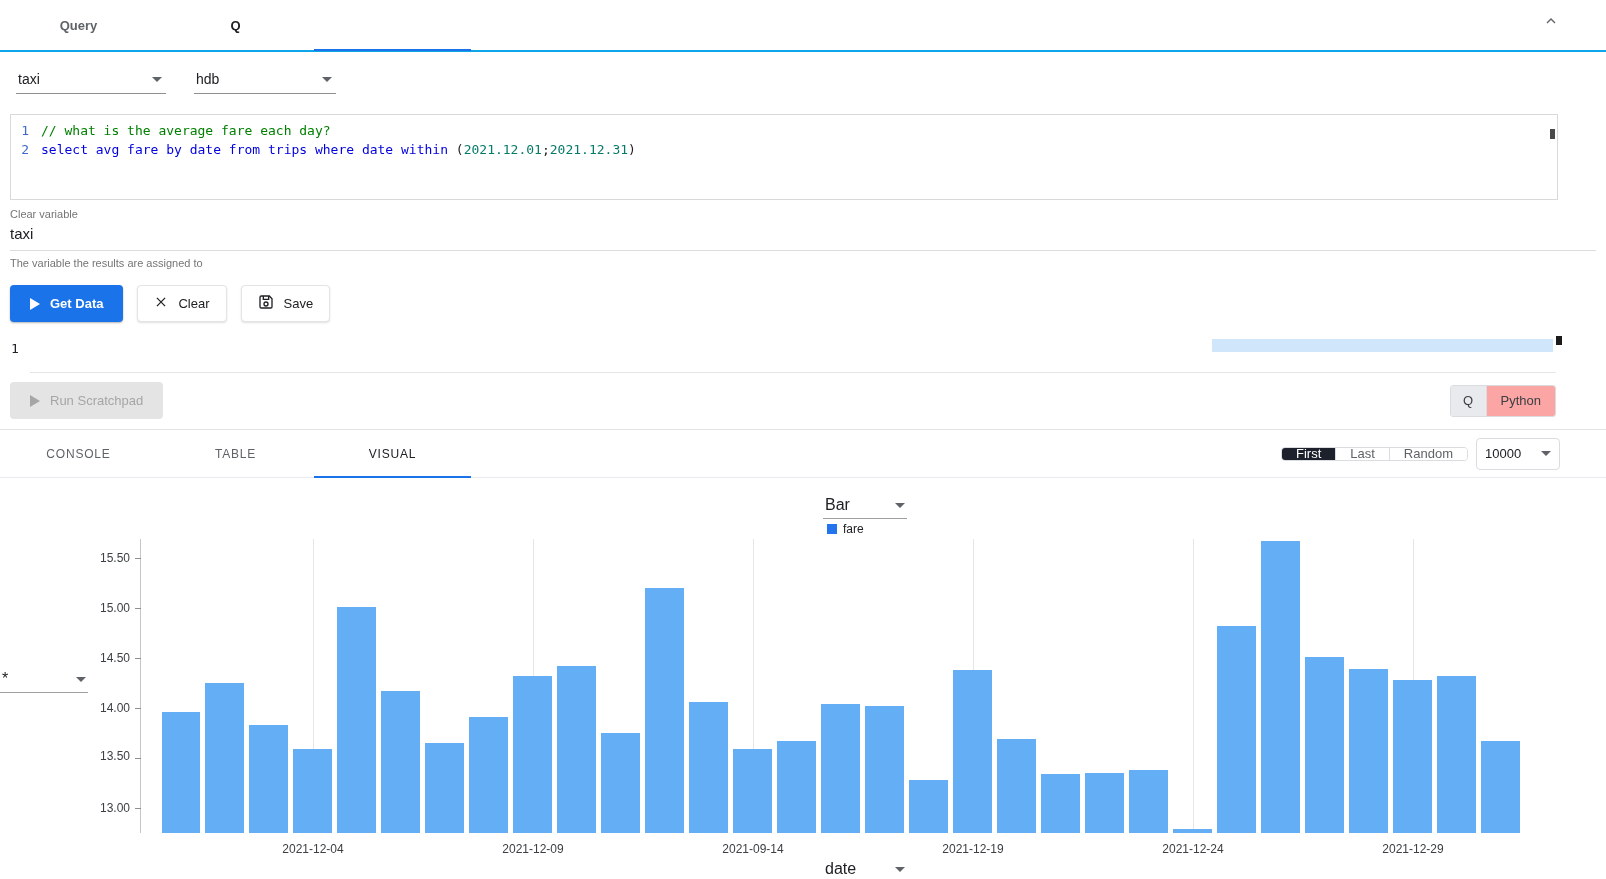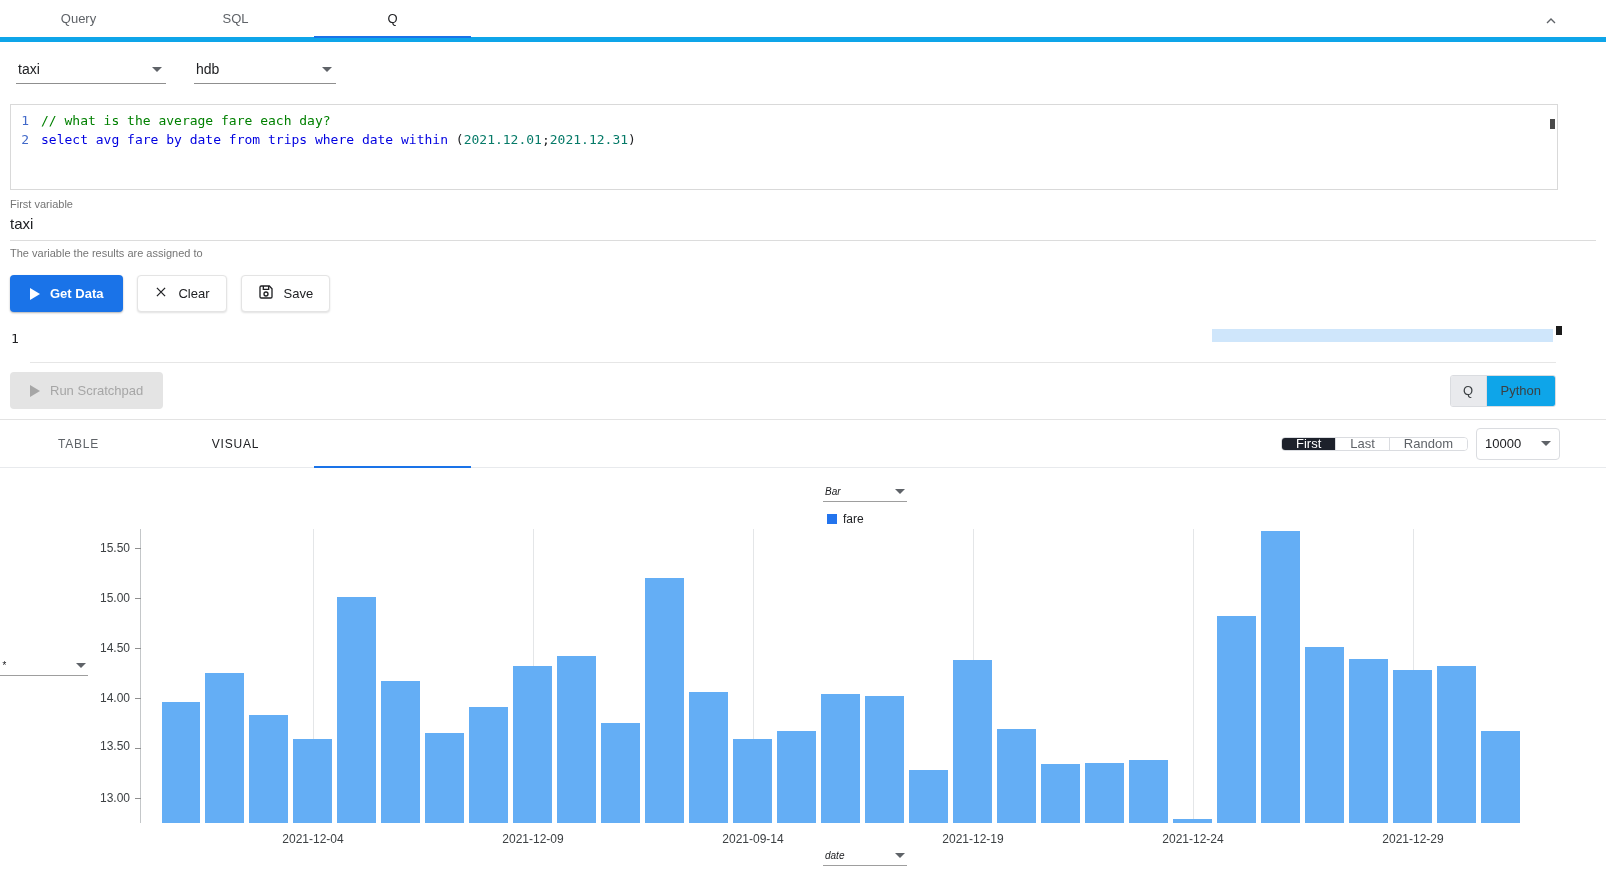--- a/index.html
+++ b/index.html
@@ -4,21 +4,21 @@
 <style>
   * { box-sizing: border-box; }
   html,body { margin:0; padding:0; }
   body {
     width:1606px; height:879px; overflow:hidden;
     background:#ffffff; color:#202124;
     font-family:"Liberation Sans", sans-serif;
   }
 
   
-  .tabbar { position:relative; height:42px; border-bottom:5px solid #0ea5e9; display:flex; }
+  .tabbar { position:relative; height:52px; border-bottom:2px solid #0ea5e9; display:flex;font-weight:bold; }
   .tabbar .tab { width:157px; display:flex; align-items:center; justify-content:center;
     font-size:13px; color:#5f6368; cursor:pointer; }
   .tabbar .tab.active { color:#202124; }
   .tab-indicator { position:absolute; bottom:-1px; height:2px; width:157px; background:#1a73e8; }
   .collapse { position:absolute; right:46px; top:13px; width:18px; height:16px; cursor:pointer; }
 
   
   .conn-row { padding:14px 16px 18px 16px; display:flex; gap:28px; }
   .select { display:flex; justify-content:space-between; align-items:center;
     border-bottom:1px solid #8f8f8f; padding:5px 4px 6px 2px; font-size:14px; color:#202124; cursor:pointer; }
@@ -62,21 +62,21 @@
   .sp-selection { position:absolute; left:1212px; width:341px; top:3px; height:13px; background:#cfe6fb; }
   .sp-border { position:absolute; left:30px; right:50px; bottom:1px; height:1px; background:#e6e6e6; }
   .sp-thumb { position:absolute; right:44px; top:0; width:6px; height:9px; background:#1b1b1b; }
 
   
   .run-row { display:flex; justify-content:space-between; align-items:center; padding:8px 50px 10px 10px; }
   .btn-disabled { background:#e4e4e4; color:#a6a6a6; padding:0 20px; cursor:default; }
   .lang-toggle { display:flex; border:1px solid #dadce0; border-radius:3px; overflow:hidden; height:32px; }
   .lang-q { width:36px; background:#e9eaed; border-right:1px solid #dadce0; display:flex;
     align-items:center; justify-content:center; font-size:13px; color:#3c4043; cursor:pointer; }
-  .lang-py { padding:0 14px; background:#0ea5e9; display:flex; align-items:center; font-size:13px;
+  .lang-py { padding:0 14px; background:#fca5a5; display:flex; align-items:center; font-size:13px;
     color:#3c4043; cursor:pointer; }
 
   .divider { height:1px; background:#e3e3e3; }
 
   
   .result-bar { position:relative; height:48px; border-bottom:1px solid #e8eaed; }
   .rtabs { display:flex; height:100%; }
   .rtab { width:157px; display:flex; align-items:center; justify-content:center; font-size:12px;
     letter-spacing:.8px; color:#5f6368; cursor:pointer; }
   .rtab.active { color:#202124; }
@@ -87,21 +87,21 @@
   .seg { padding:0 14px; display:flex; align-items:center; font-size:13px; color:#5f6368;
     background:#fff; border-right:1px solid #dadce0; cursor:pointer; }
   .seg:last-child { border-right:none; }
   .seg.selected { background:#1d212b; color:#fff; }
   .limit-select { display:flex; justify-content:space-between; align-items:center; width:84px;
     height:32px; border:1px solid #dadce0; border-radius:4px; padding:0 8px; font-size:13px; cursor:pointer; }
 
   
   .visual { position:relative; height:422px; }
   .select-sm { position:absolute; display:flex; justify-content:space-between; align-items:center;
-    border-bottom:1px solid #9e9e9e; font-size:10px; color:#202124; padding:2px 2px 4px 2px; cursor:pointer;font-style:italic; }
+    border-bottom:1px solid #9e9e9e; font-size:16px; color:#202124; padding:2px 2px 4px 2px; cursor:pointer; }
   .bar-select { left:823px; top:16px; width:84px; }
   .date-select { left:823px; top:380px; width:84px; }
   .yfield-select { left:0; top:190px; width:88px; }
   .legend { position:absolute; left:827px; top:44px; display:flex; align-items:center; gap:6px;
     font-size:12px; color:#202124; }
   .legend-swatch { width:10px; height:10px; background:#2374ed; }
 
   .plot { position:absolute; left:140px; top:61px; width:1400px; height:294px;
     border-left:1px solid #c4c7c9; }
   .ytick-label { position:absolute; right:calc(100% + 11px); transform:translateY(-50%);
@@ -112,21 +112,20 @@
     font-size:12px; color:#3c4043; white-space:nowrap; }
   .bars { position:absolute; inset:0; display:flex; align-items:flex-end; padding:0 18px; }
   .bar { flex:1; margin:0 2.5px; background:#64aef5; }
 </style>
 </head>
 <body>
 
 <div class="tabbar">
 
   <div class="tab">Query</div>
-    <div class="tab">SQL</div>
     <div class="tab active">Q</div>
     <div class="tab-indicator" style="left: 314px;"></div>
   <div class="collapse">
     <span>
       <svg width="18" height="16" viewBox="0 0 24 24">
           <path d="M6 15l6-6 6 6" stroke="#5f6368" stroke-width="2" fill="none"></path>
         </svg>
     </span>
   </div>
 </div>
@@ -150,21 +149,21 @@
       </div>
       <div class="eline">
         <span class="gutter">2</span>
         <span class="codeline"><span class="tok-keyword">select avg fare by date from trips where date within </span><span class="tok-plain">(</span><span class="tok-literal">2021.12.01</span><span class="tok-plain">;</span><span class="tok-literal">2021.12.31</span><span class="tok-plain">)</span></span>
       </div>
     </div>
   <div class="ed-thumb"></div>
 </div>
 
 <div class="outvar">
-  <div class="outvar-label">First variable</div>
+  <div class="outvar-label">Clear variable</div>
   <div class="outvar-value">taxi</div>
   <div class="outvar-helper">The variable the results are assigned to</div>
 </div>
 
 <div class="actions">
   <div class="btn btn-primary">
     <span class="play"></span>
     <span>Get Data</span>
   </div>
   <div class="btn btn-white">
@@ -203,20 +202,21 @@
   <div class="lang-toggle">
     <div class="lang-q">Q</div>
     <div class="lang-py">Python</div>
   </div>
 </div>
 
 <div class="divider"></div>
 
 <div class="result-bar">
   <div class="rtabs">
+      <div class="rtab">CONSOLE</div>
       <div class="rtab">TABLE</div>
       <div class="rtab active">VISUAL</div>
     </div>
   <div class="rtab-indicator" style="left: 314px;"></div>
   <div class="result-controls">
     <div class="seg-group">
         <div class="seg selected">First</div>
         <div class="seg">Last</div>
         <div class="seg">Random</div>
       </div>

